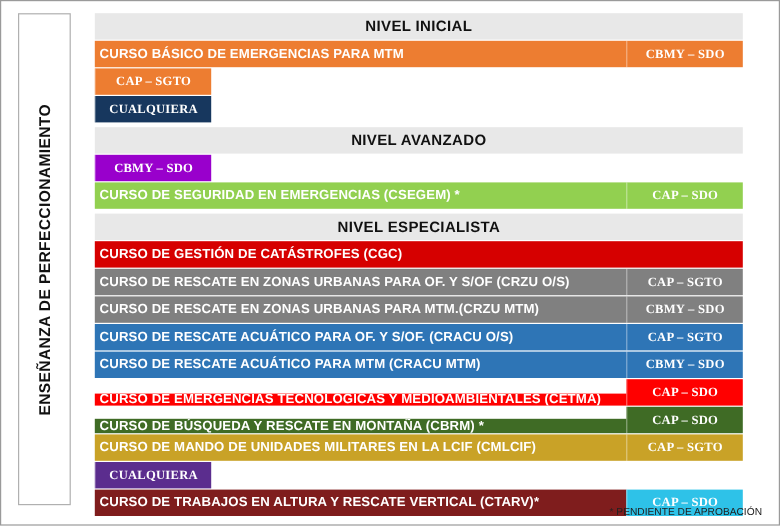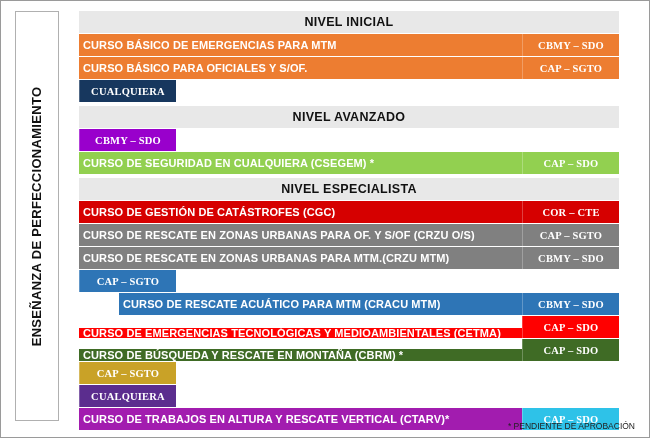--- a/index.html
+++ b/index.html
@@ -90,71 +90,71 @@
     <span>ENSEÑANZA DE PERFECCIONAMIENTO</span>
   </div>
 
   <div id="table">
       <div class="section-head">NIVEL INICIAL</div>
       <div class="row">
         <div class="name" style="background: rgb(237, 125, 49); color: rgb(255, 255, 255);">CURSO BÁSICO DE EMERGENCIAS PARA MTM</div>
         <div class="code" style="background: rgb(237, 125, 49); color: rgb(255, 255, 255);">CBMY – SDO</div>
       </div>
       <div class="row">
-        <div class="name" style="background: rgb(237, 125, 49); color: rgb(255, 255, 255);">CURSO BÁSICO PARA OFICIALES Y S/OF.</div>
         <div class="code" style="background: rgb(237, 125, 49); color: rgb(255, 255, 255);">CAP – SGTO</div>
       </div>
       <div class="row">
         <div class="code" style="background: rgb(23, 55, 94); color: rgb(255, 255, 255);">CUALQUIERA</div>
       </div>
       <div class="spacer"></div>
       <div class="section-head">NIVEL AVANZADO</div>
       <div class="row">
         <div class="code" style="background: rgb(153, 0, 204); color: rgb(255, 255, 255);">CBMY – SDO</div>
       </div>
       <div class="row">
-        <div class="name" style="background: rgb(146, 208, 80); color: rgb(255, 255, 255);">CURSO DE SEGURIDAD EN CUALQUIERA (CSEGEM) *</div>
+        <div class="name" style="background: rgb(146, 208, 80); color: rgb(255, 255, 255);">CURSO DE SEGURIDAD EN EMERGENCIAS (CSEGEM) *</div>
         <div class="code" style="background: rgb(146, 208, 80); color: rgb(255, 255, 255);">CAP – SDO</div>
       </div>
       <div class="spacer"></div>
       <div class="section-head">NIVEL ESPECIALISTA</div>
       <div class="row">
         <div class="name" style="background: rgb(214, 0, 0); color: rgb(255, 255, 255); text-align: right;">CURSO DE GESTIÓN DE CATÁSTROFES (CGC)</div>
-        <div class="code" style="background: rgb(214, 0, 0); color: rgb(255, 255, 255);">COR – CTE</div>
       </div>
       <div class="row">
         <div class="name" style="background: rgb(128, 128, 128); color: rgb(255, 255, 255);">CURSO DE RESCATE EN ZONAS URBANAS PARA OF. Y S/OF (CRZU O/S)</div>
         <div class="code" style="background: rgb(128, 128, 128); color: rgb(255, 255, 255);">CAP – SGTO</div>
       </div>
       <div class="row">
         <div class="name" style="background: rgb(128, 128, 128); color: rgb(255, 255, 255);">CURSO DE RESCATE EN ZONAS URBANAS PARA MTM.(CRZU MTM)</div>
         <div class="code" style="background: rgb(128, 128, 128); color: rgb(255, 255, 255);">CBMY – SDO</div>
       </div>
       <div class="row">
+        <div class="name" style="background: rgb(46, 117, 182); color: rgb(255, 255, 255);">CURSO DE RESCATE ACUÁTICO PARA OF. Y S/OF. (CRACU O/S)</div>
         <div class="code" style="background: rgb(46, 117, 182); color: rgb(255, 255, 255);">CAP – SGTO</div>
       </div>
       <div class="row">
-        <div class="name" style="background: rgb(46, 117, 182); color: rgb(255, 255, 255); margin-left: 40px;">CURSO DE RESCATE ACUÁTICO PARA MTM (CRACU  MTM)</div>
+        <div class="name" style="background: rgb(46, 117, 182); color: rgb(255, 255, 255);">CURSO DE RESCATE ACUÁTICO PARA MTM (CRACU  MTM)</div>
         <div class="code" style="background: rgb(46, 117, 182); color: rgb(255, 255, 255);">CBMY – SDO</div>
       </div>
       <div class="row">
         <div class="name" style="background: rgb(255, 0, 0); color: rgb(255, 255, 255); margin-top: 12px;">CURSO DE EMERGENCIAS TECNOLÓGICAS Y MEDIOAMBIENTALES (CETMA)</div>
         <div class="code" style="background: rgb(255, 0, 0); color: rgb(255, 255, 255);">CAP – SDO</div>
       </div>
       <div class="row">
         <div class="name" style="background: rgb(63, 107, 37); color: rgb(255, 255, 255); margin-top: 10px;">CURSO DE BÚSQUEDA Y RESCATE EN MONTAÑA (CBRM) *</div>
         <div class="code" style="background: rgb(63, 107, 37); color: rgb(255, 255, 255);">CAP – SDO</div>
       </div>
       <div class="row">
+        <div class="name" style="background: rgb(201, 162, 39); color: rgb(255, 255, 255);">CURSO DE MANDO DE UNIDADES MILITARES EN LA LCIF (CMLCIF)</div>
         <div class="code" style="background: rgb(201, 162, 39); color: rgb(255, 255, 255);">CAP – SGTO</div>
       </div>
       <div class="row">
         <div class="code" style="background: rgb(91, 45, 142); color: rgb(255, 255, 255);">CUALQUIERA</div>
       </div>
       <div class="row">
-        <div class="name" style="background: #a21caf; color: rgb(255, 255, 255);">CURSO DE TRABAJOS EN ALTURA Y RESCATE VERTICAL  (CTARV)*</div>
+        <div class="name" style="background: #7f1d1d; color: rgb(255, 255, 255);">CURSO DE TRABAJOS EN ALTURA Y RESCATE VERTICAL  (CTARV)*</div>
         <div class="code" style="background: rgb(46, 194, 232); color: rgb(255, 255, 255);">CAP – SDO</div>
       </div>
     </div>
 
   <div id="footnote">* PENDIENTE DE APROBACIÓN</div>
 
 </div>
 
 </body></html>

